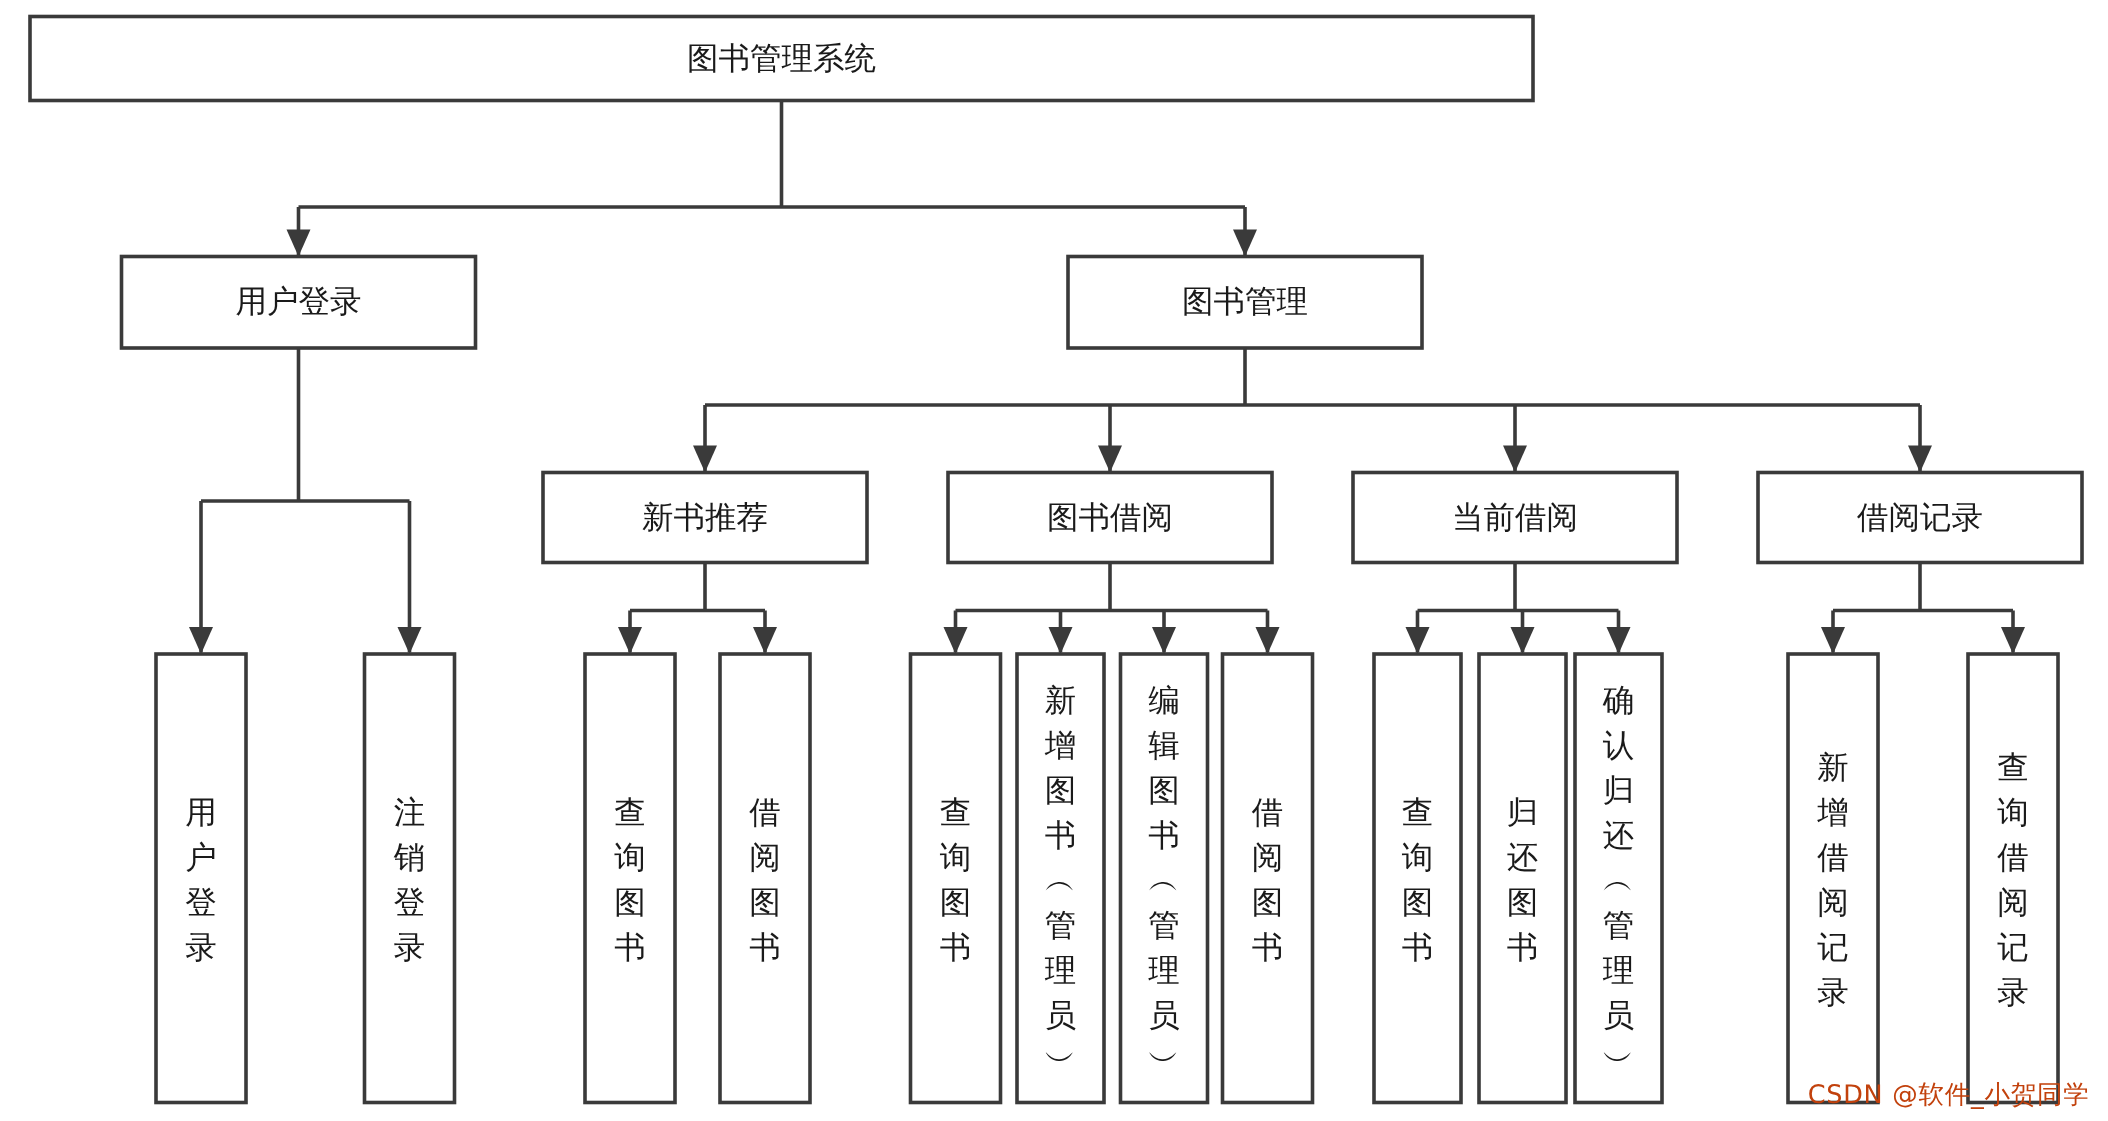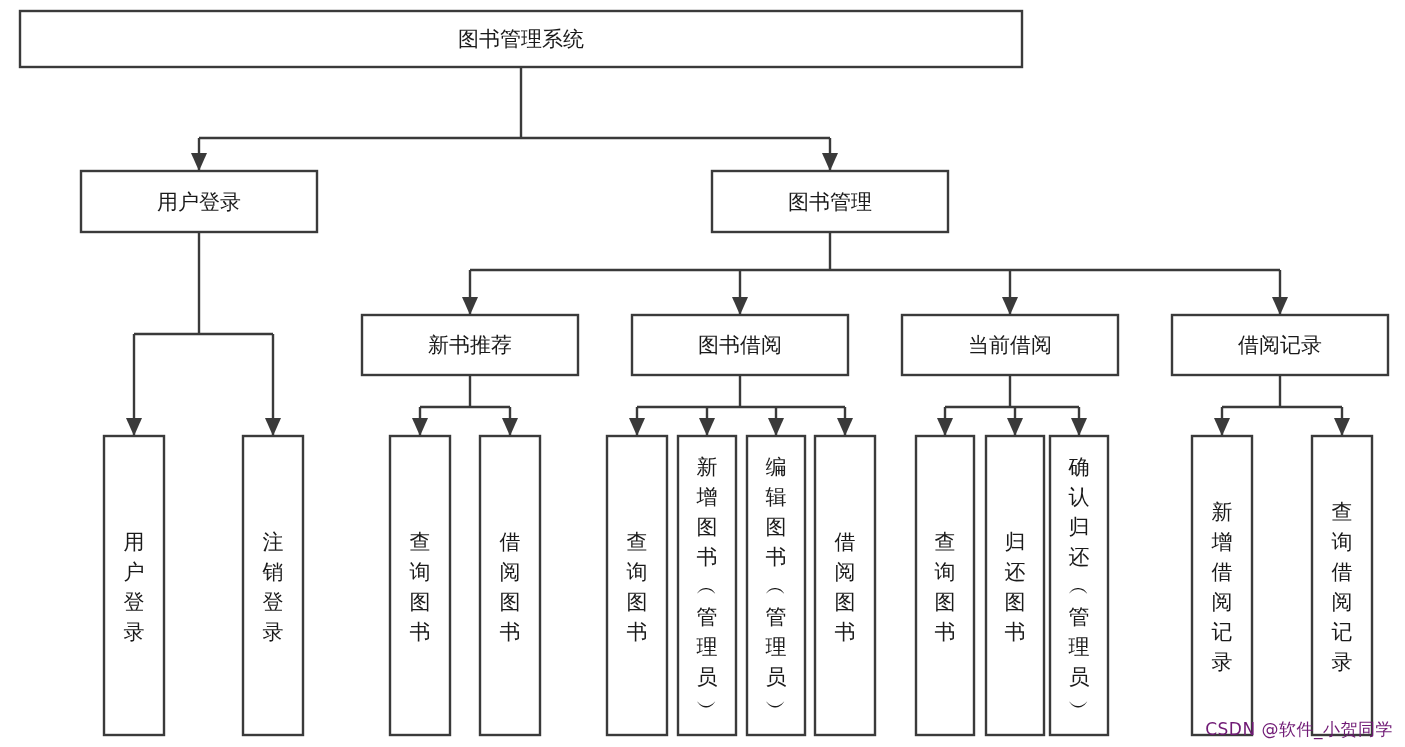--- a/index.html
+++ b/index.html
@@ -54,21 +54,21 @@
     font-size: 21px;
     fill: #1a1a1a;
     text-anchor: middle;
   }
   .watermark-text {
     position: absolute;
     right: 12px;
     bottom: 6px;
     font-family: "DejaVu Sans", "Liberation Sans", sans-serif;
     font-size: 17px;
-    color: #701a75;
+    color: #c2410c;
     white-space: nowrap;
     letter-spacing: 0.5px;
     pointer-events: none;
   }
 </style>
 </head>
 <body>
 
 <div id="diagram-root">
   <svg class="diagram" viewBox="0 0 1405 747">

